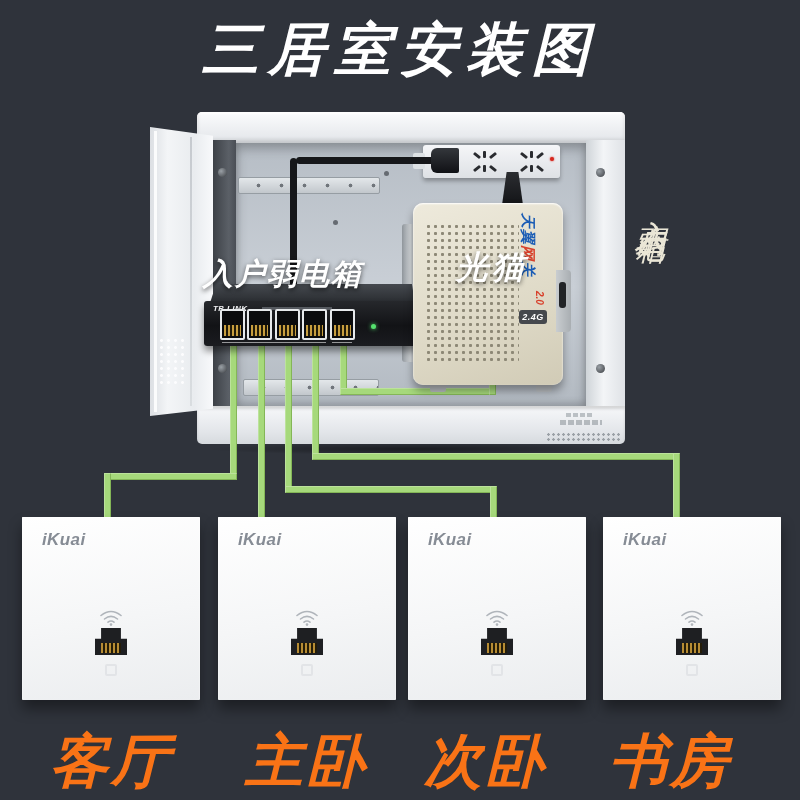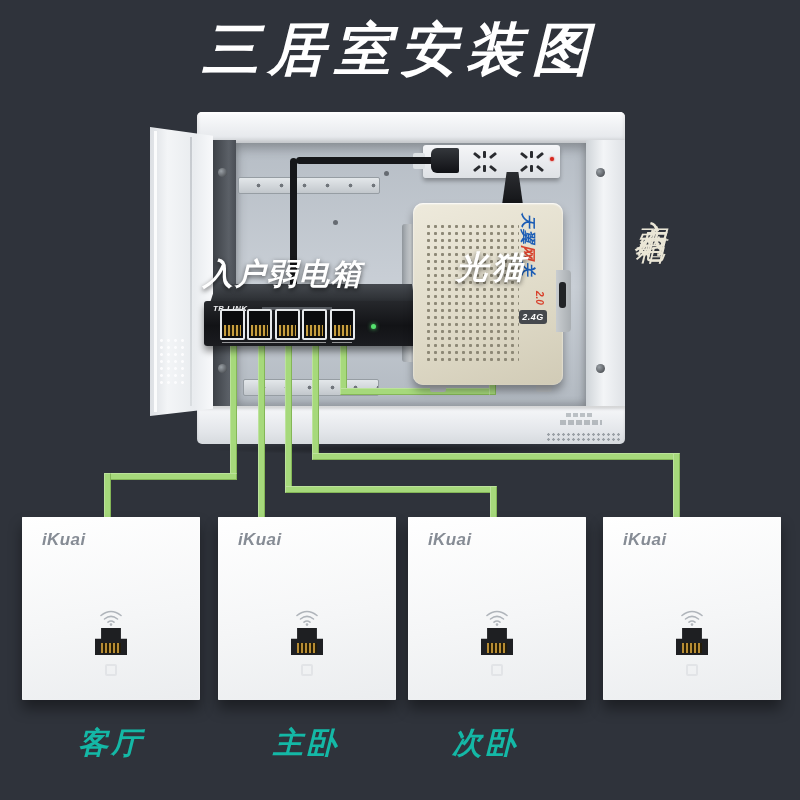--- a/index.html
+++ b/index.html
@@ -162,21 +162,21 @@
   .ap-port{position:absolute;left:50%;top:111px;transform:translateX(-50%);
     width:32px;height:27px;background:#1e1f22;
     clip-path:polygon(0 40%,19% 40%,19% 0,81% 0,81% 40%,100% 40%,100% 100%,0 100%);}
   .ap-port i{position:absolute;left:6px;right:6px;bottom:2px;height:10px;
     background:repeating-linear-gradient(90deg,#b78c34 0 2px,#241c08 2px 4px);}
   .ap-dot{position:absolute;left:50%;top:147px;transform:translateX(-50%);
     width:8px;height:8px;border:2px solid #e2e4e7;border-radius:2px;}
 
   
   .room{position:absolute;top:723px;transform:translateX(-50%);
-    font-size:30px;font-weight:800;color:#14b8a6;letter-spacing:3px;}
+    font-size:58px;font-weight:800;color:#f97316;letter-spacing:3px;}
 </style>
 </head>
 <body>
 
 <div class="stage">
 
   <div class="title">三居室安装图</div>
 
   <div class="abs interior"></div>
   <div class="abs box-shadow"></div>
@@ -344,14 +344,15 @@
     </svg>
     <div class="ap-port">
         <i></i>
       </div>
     <div class="ap-dot"></div>
   </div>
 
   <div class="room" style="left:111px;">客厅</div>
   <div class="room" style="left:306px;">主卧</div>
   <div class="room" style="left:485px;">次卧</div>
+  <div class="room" style="left:670px;">书房</div>
 
 </div>
 
 </body></html>

